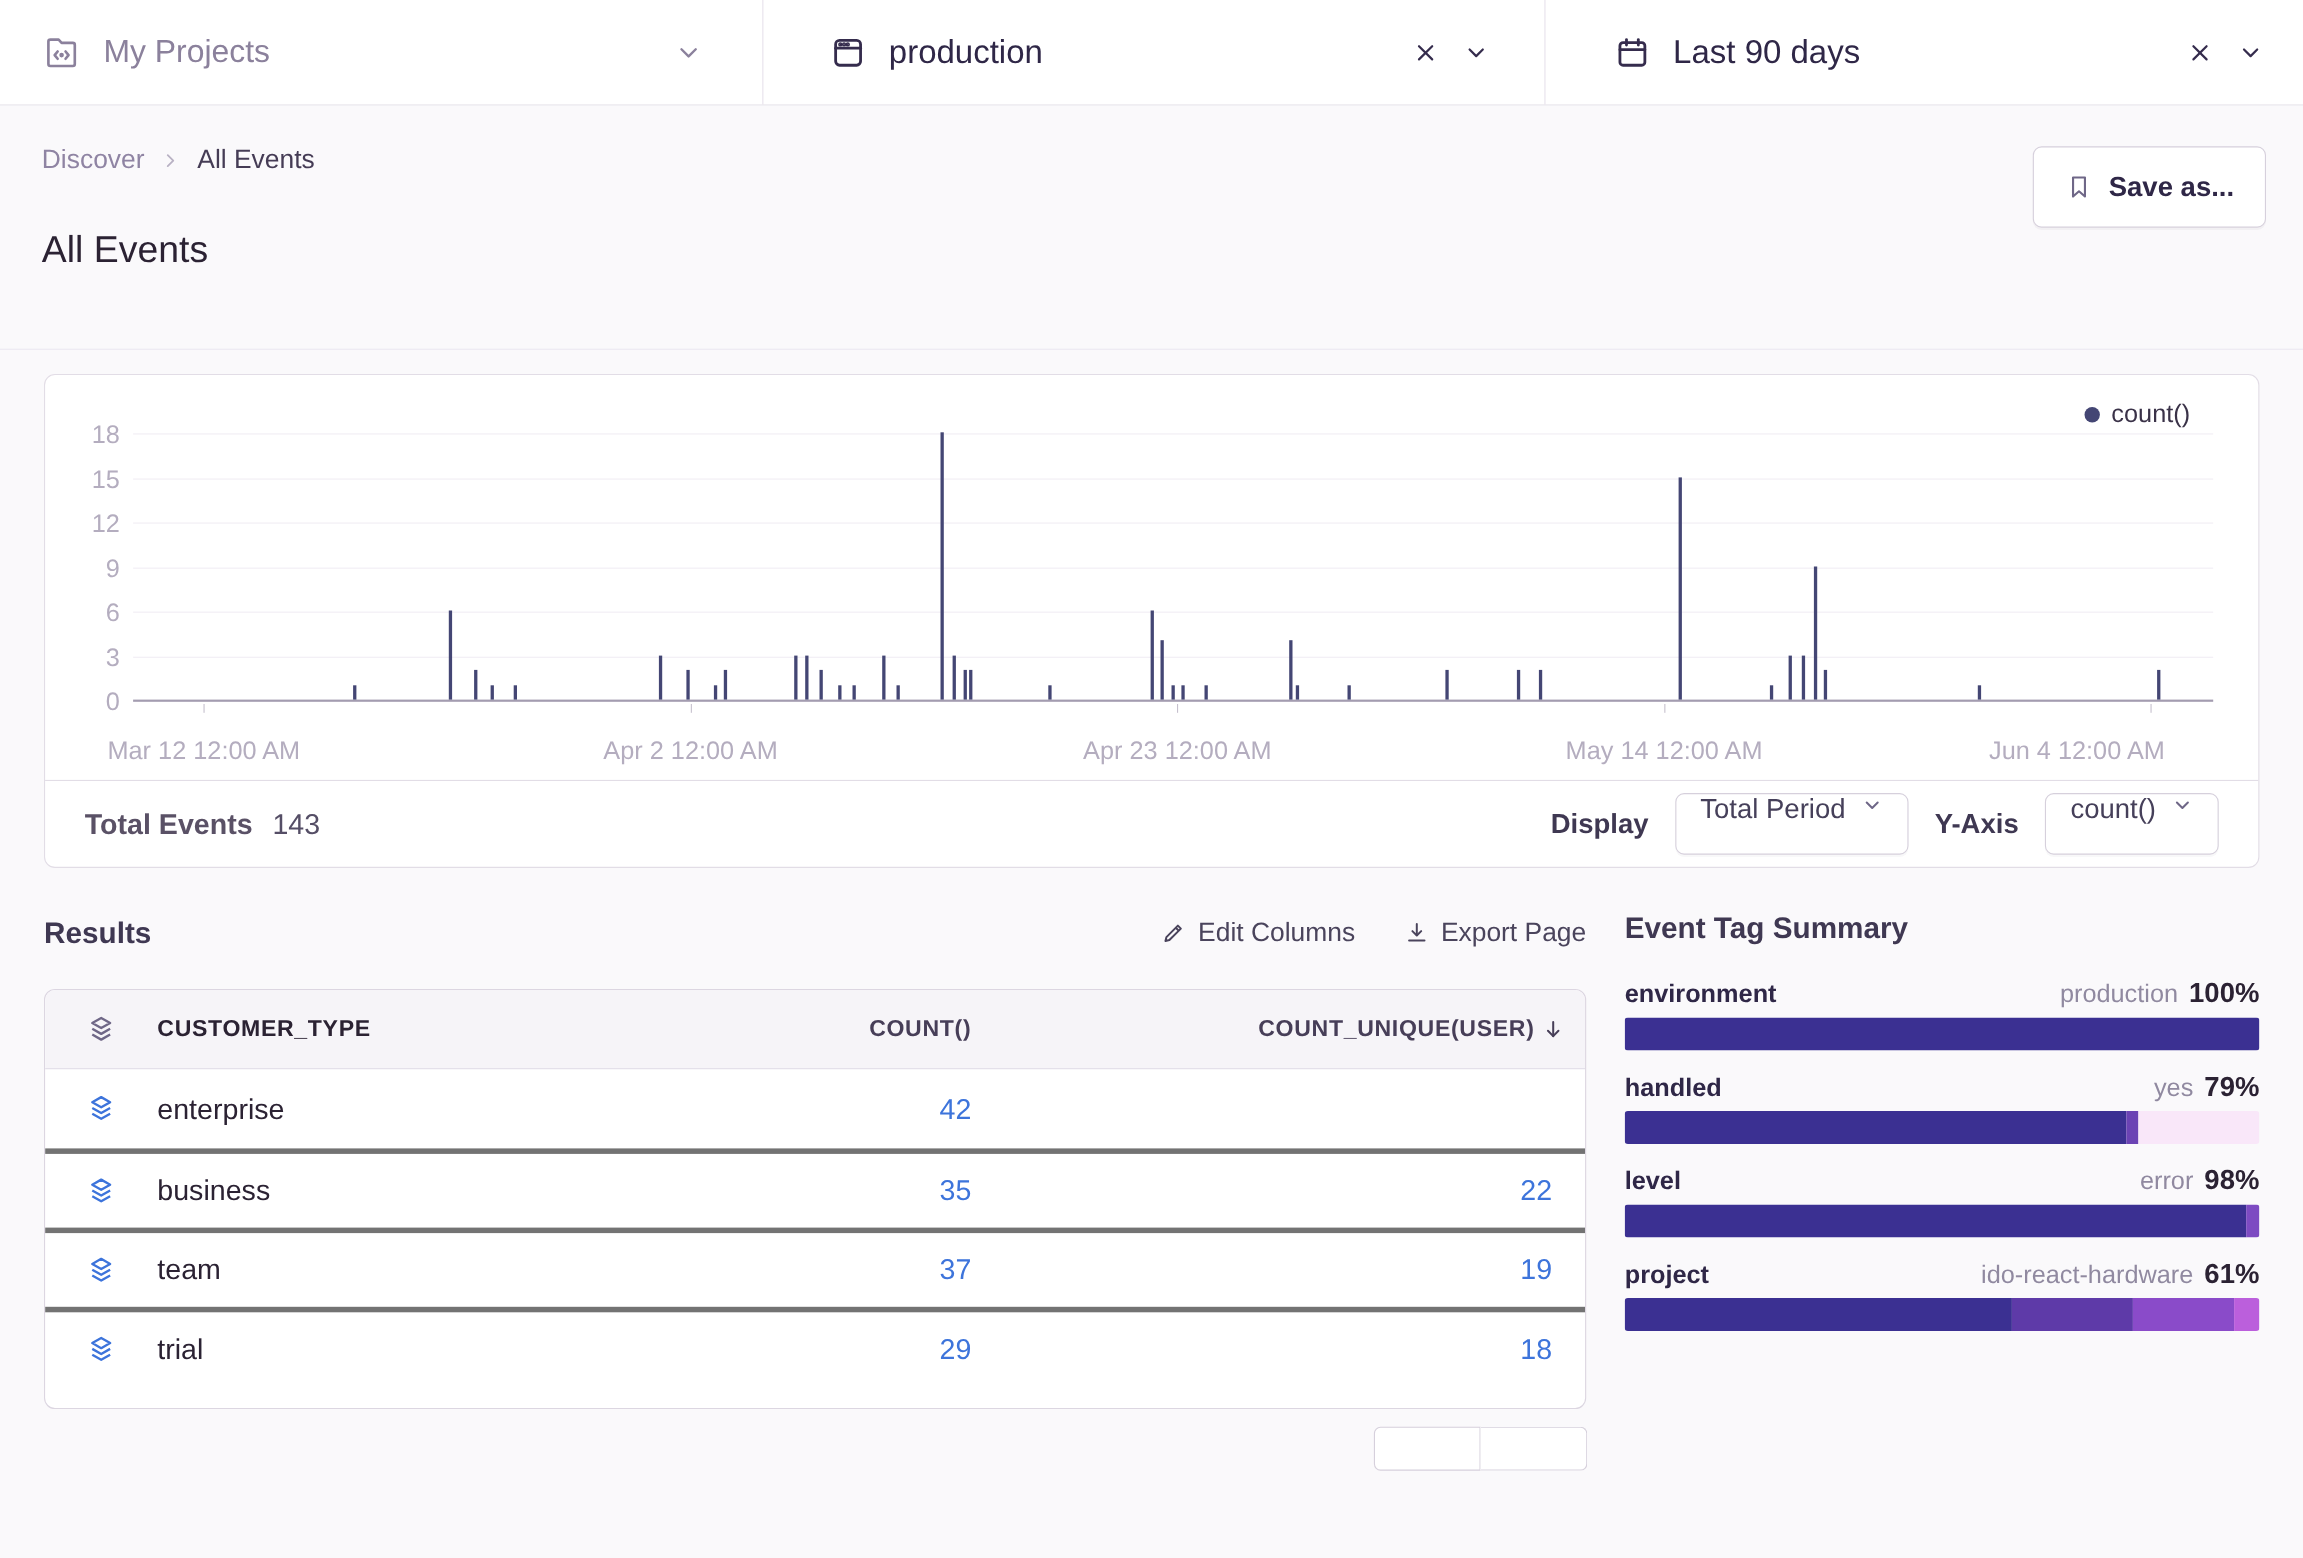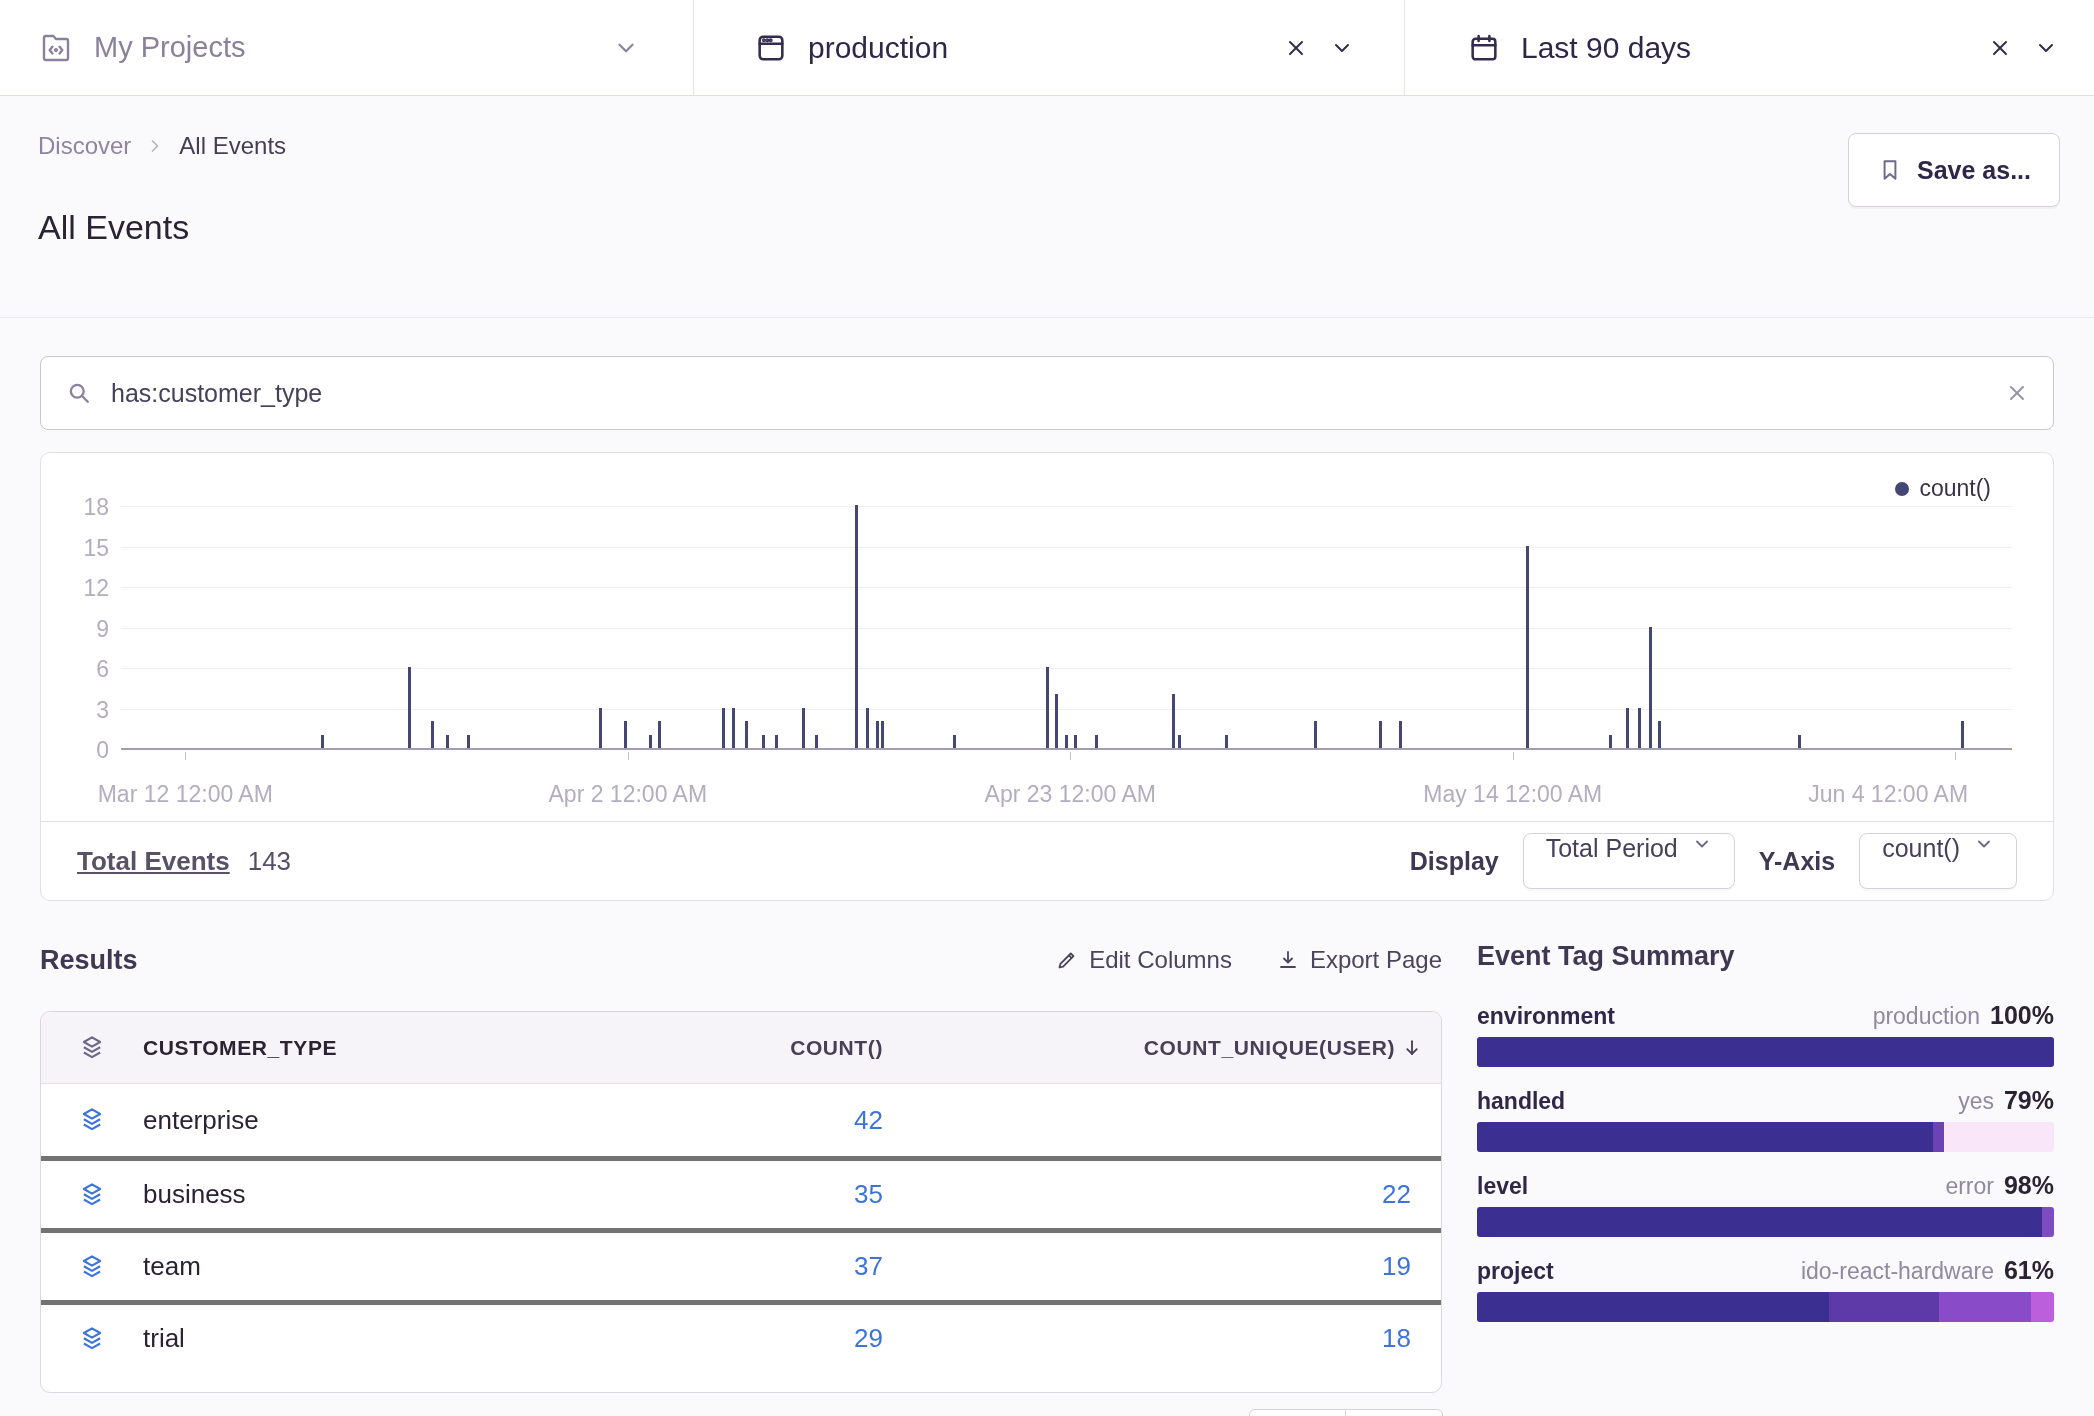--- a/index.html
+++ b/index.html
@@ -47,21 +47,21 @@
   .ytick { position:absolute; right:0; transform:translateY(50%); font-size:23px; color:#b4adbf; }
   .plot { position:absolute; left:80px; right:41px; top:54px; bottom:71px; }
   .grid { position:absolute; left:0; right:0; height:1px; background:#f1edf4; }
   .grid.baseline { height:2px; background:#a39cb0; }
   .xtickmark { position:absolute; bottom:-10px; width:1px; height:8px; background:#c6c0ce; }
   .spike { position:absolute; bottom:2px; width:3px; }
   .xlabels { position:absolute; left:80px; right:41px; bottom:10px; height:30px; }
   .xtick { position:absolute; transform:translateX(-50%); font-size:23px; color:#b4adbf; white-space:nowrap; }
   .xtick.last { transform:translateX(-92%); }
   .chart-footer { height:79px; border-top:1px solid #e2dde6; display:flex; align-items:center; padding:0 36px; }
-  .total-label { font-size:26px; font-weight:700; color:#5a5166;text-decoration:underline; }
+  .total-label { font-size:26px; font-weight:700; color:#5a5166; }
   .total-value { font-size:26px; color:#554e66; margin-left:18px; }
   .footer-controls { margin-left:auto; display:flex; align-items:center; gap:24px; }
   .ctl-label { font-size:25px; font-weight:700; color:#3f3852; }
   .ctl-btn { height:56px; padding:0 22px; display:flex; align-items:flex-start; gap:14px; background:#fff; border:1px solid #d6d0dc;
     border-radius:8px; font-size:25px; color:#46405a; cursor:pointer; font-family:inherit; box-shadow:0 2px 0 rgba(43,34,51,0.03); }
   .ctl-btn .chev { color:#6f6787; display:inline-flex; }
 
   
   .lower { display:flex; margin:40px 40px 0 40px; align-items:flex-start; }
   .left-col { width:1402px; flex:none; }
@@ -192,35 +192,20 @@
     <button class="save-btn">
       <span style="display:inline-flex">
         <svg width="26" height="26" viewBox="0 0 24 24" fill="none" stroke="#6f6787" stroke-width="1.8" stroke-linejoin="round">
             <path d="M7 4h10v16l-5-4.4L7 20z"></path>
           </svg>
       </span>
       <span>Save as...</span>
     </button>
   </div>
 
-  <div class="search-bar">
-    <span class="mag">
-      <svg width="28" height="28" viewBox="0 0 24 24" fill="none" stroke="currentColor" stroke-width="2" stroke-linecap="round">
-          <circle cx="10.5" cy="10.5" r="5.5"></circle>
-          <line x1="14.8" y1="14.8" x2="19.5" y2="19.5"></line>
-        </svg>
-    </span>
-    <input class="search-input" type="text" value="has:customer_type" style="">
-    <button class="search-clear">
-      <svg width="24" height="24" viewBox="0 0 24 24" fill="none" stroke="currentColor" stroke-width="2" stroke-linecap="round">
-          <line x1="6" y1="6" x2="18" y2="18"></line>
-          <line x1="18" y1="6" x2="6" y2="18"></line>
-        </svg>
-    </button>
-  </div>
 
   <div class="chart-card">
     <div class="chart-area">
       <div class="legend">
         <span class="dot" style="background: rgb(68, 70, 116);"></span>
         <span>count()</span>
       </div>
       <div class="ylabels">
           <div class="ytick" style="bottom: 0%;">0</div>
           <div class="ytick" style="bottom: 16.6667%;">3</div>

